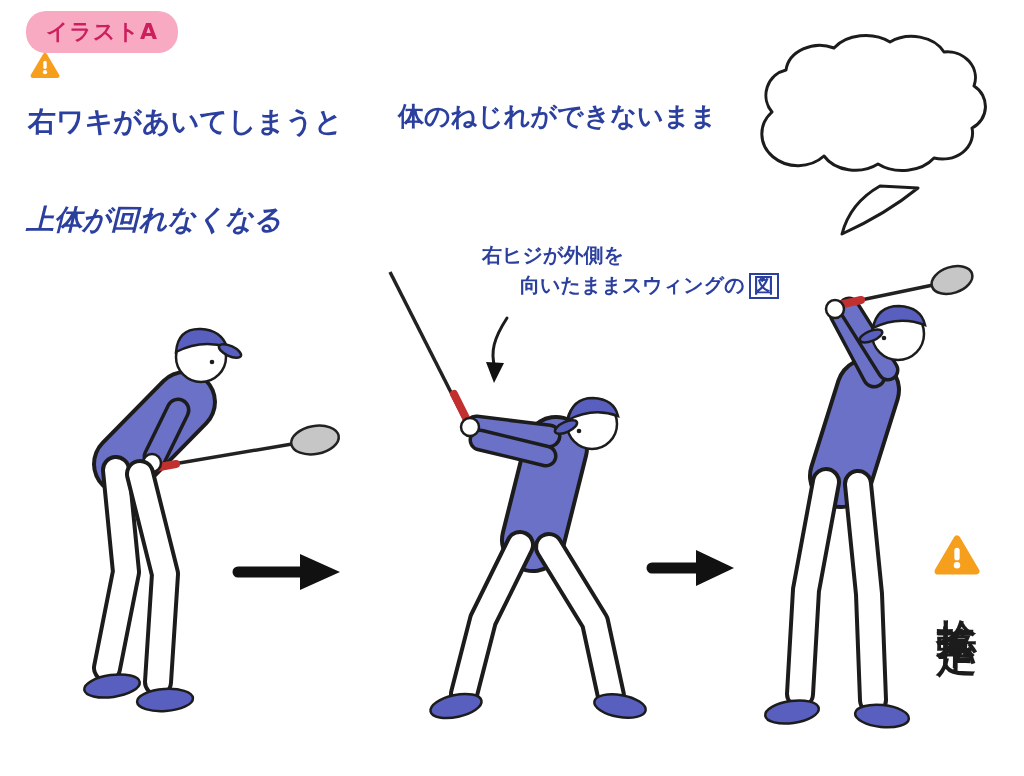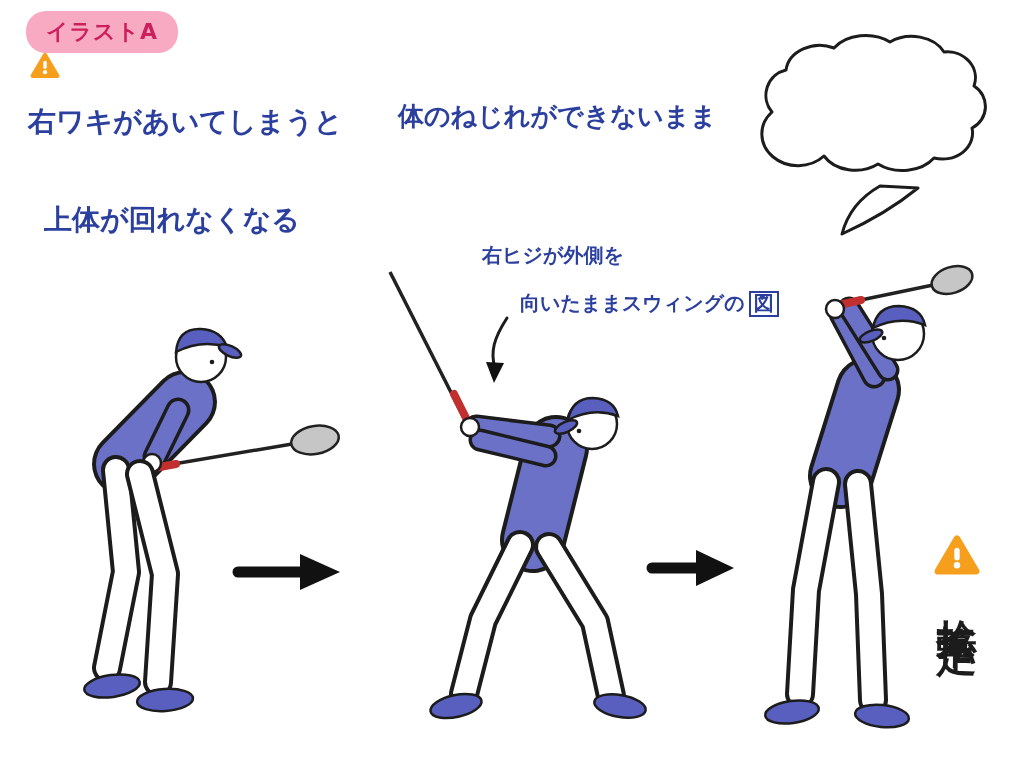--- a/index.html
+++ b/index.html
@@ -133,28 +133,28 @@
   <div class="badge">イラストA</div>
 
   <div class="note note-row" style="left:30px; top:52px;">
     <svg class="warn-icon" width="30" height="27" viewBox="0 0 24 22">
       <path class="warn-tri" d="M12 2.5 L22 19.5 L2 19.5 Z"></path>
       <rect class="warn-mark" x="10.6" y="7.2" width="2.8" height="6.6" rx="1.4"></rect>
       <circle class="warn-mark" cx="12" cy="16.4" r="1.7"></circle>
     </svg>
   </div>
   <div class="note" style="left:28px; top:106px; font-size:28px;">右ワキがあいてしまうと</div>
-  <div class="note" style="left:44px; top:204px; font-size:28px;">上体が回れなくなる</div>
+  <div class="note" style="left:26px; top:204px; font-size:28px;font-style:italic;">上体が回れなくなる</div>
 
   <div class="note" style="left:398px; top:102px; font-size:26px;">体のねじれができないまま</div>
 
 
   <div class="note" style="left:482px; top:244px; font-size:20px;">
     <div>右ヒジが外側を</div>
-    <div style="padding-left:38px; margin-top:24px;">
+    <div style="padding-left:38px; margin-top:6px;">
       <span>向いたままスウィングの</span><span class="boxed">図</span>
     </div>
   </div>
 
   <svg class="warn-abs" style="left:934px; top:534px;" width="46" height="42" viewBox="0 0 24 22">
     <path class="warn-tri" d="M12 2.5 L22 19.5 L2 19.5 Z"></path>
     <rect class="warn-mark" x="10.6" y="7.2" width="2.8" height="6.6" rx="1.4"></rect>
     <circle class="warn-mark" cx="12" cy="16.4" r="1.7"></circle>
   </svg>
   <div class="vertical-note" style="left:930px; top:588px; font-size:40px;">捻転不足</div>

